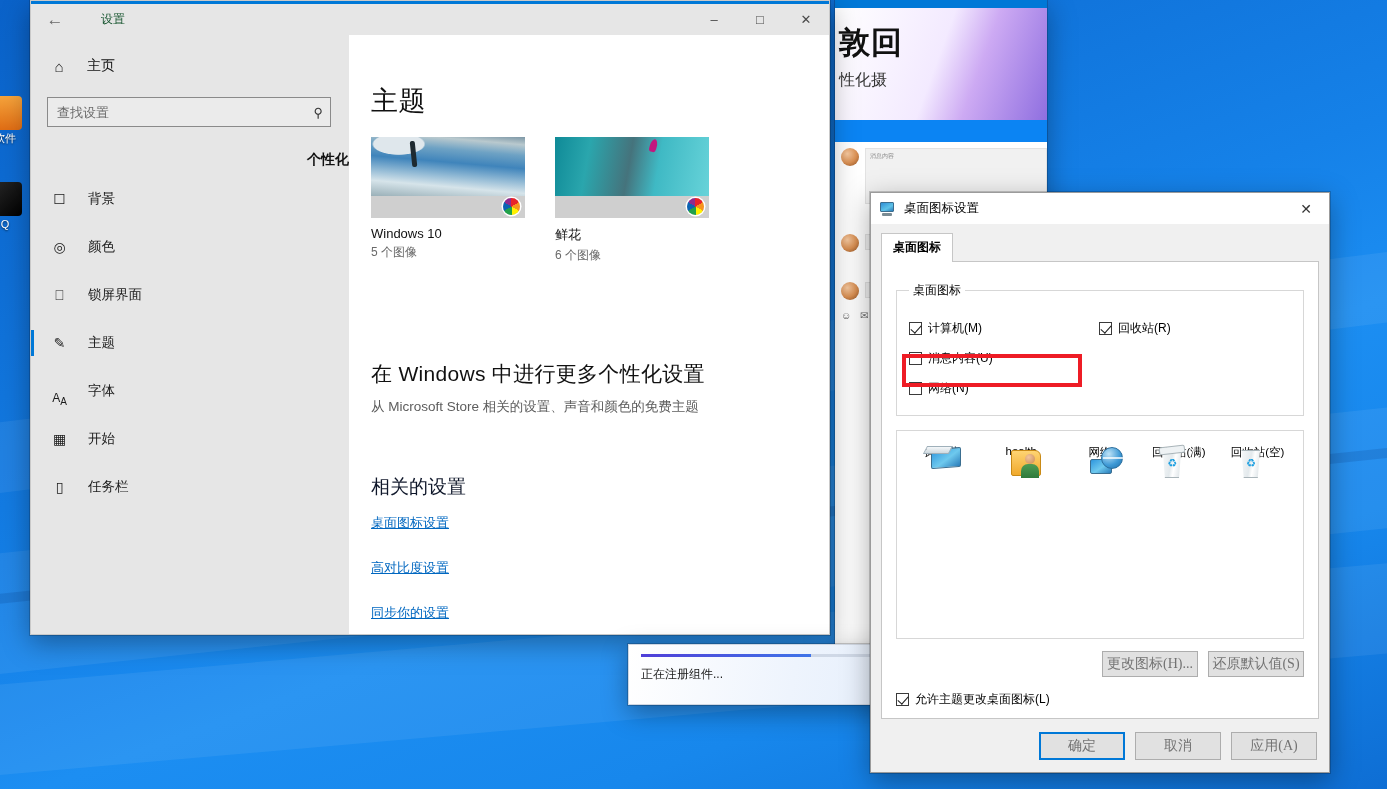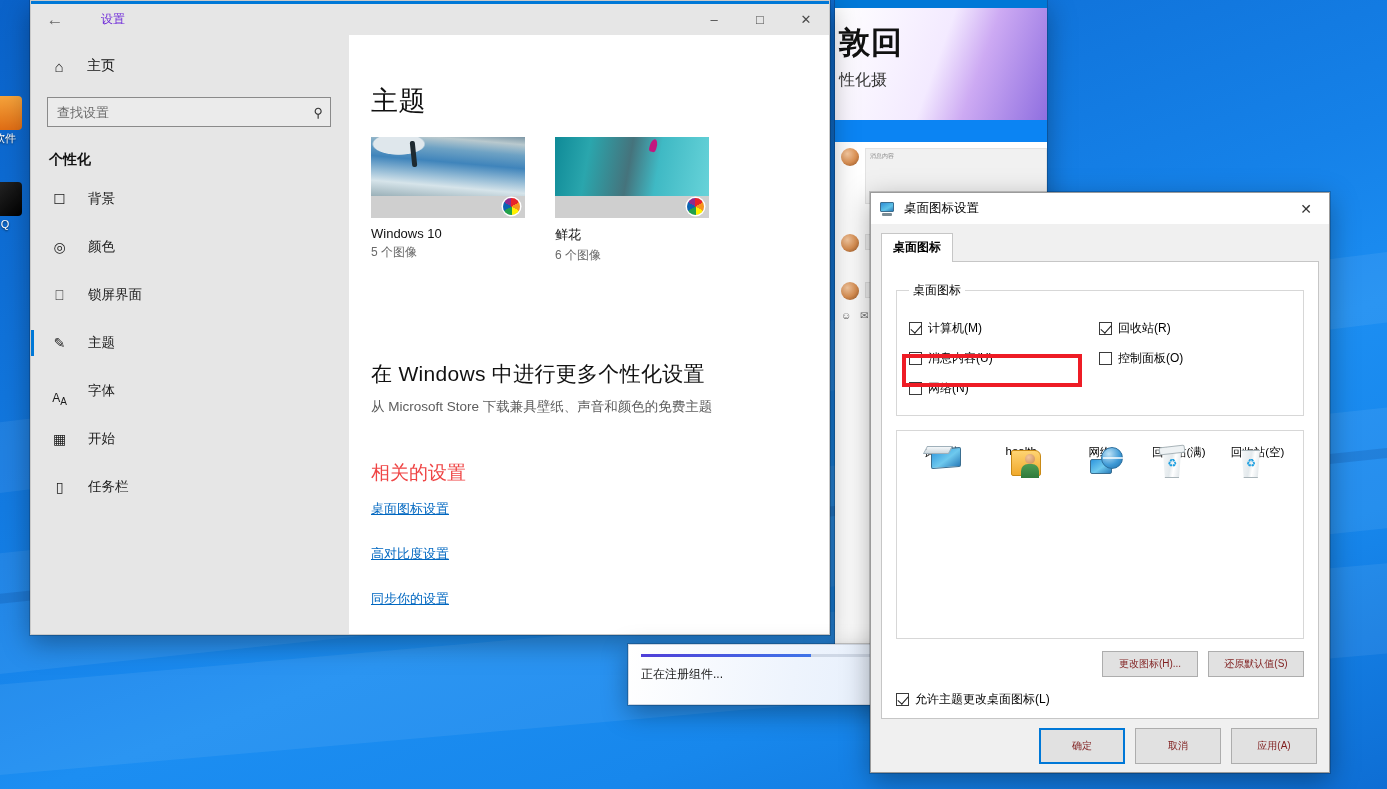--- a/index.html
+++ b/index.html
@@ -97,21 +97,21 @@
     height: 31px; flex: 0 0 31px;
     display: flex; align-items: stretch;
     background: #e6e6e6;
   }
   .set-back {
     width: 48px; display:flex; align-items:center; justify-content:center;
     color:#6a6a6a; font-size: 17px;
   }
   .set-title {
     flex: 1; display:flex; align-items:center;
-    font-size: 12px; color:#6d28d9; padding-left: 22px;
+    font-size: 12px; color:#14532d; padding-left: 22px;
   }
   .wbtn {
     width: 46px; display:flex; align-items:center; justify-content:center;
     color:#4a4a4a; font-size: 13px;
   }
 
   .set-body { flex: 1; display: flex; min-height: 0; }
 
   
   .set-nav {
@@ -135,20 +135,21 @@
   .search-box input {
     flex:1; border:none; outline:none; background:transparent;
     font-size: 13px; color:#111;
     font-family: "Liberation Sans", "DejaVu Sans", sans-serif;
   }
   .search-box input::placeholder { color:#6b6b6b; }
   .search-box .mag { font-size: 13px; color:#333; }
   .nav-section {
     font-size: 14px; font-weight: 700; color:#111;
     padding: 24px 0 6px 18px;
+    text-align: right;
   }
   .nav-item {
     position: relative;
     display:flex; align-items:center; gap: 18px;
     height: 48px; padding-left: 18px;
     font-size: 13.5px; color:#1b1b1b;
   }
   .nav-item.active::before {
     content:""; position:absolute; left:0; top: 11px;
     width: 3px; height: 26px; background:#0078d7;
@@ -191,21 +192,21 @@
     background:
       conic-gradient(#e8232a 0deg 60deg, #f7941e 60deg 120deg, #fff200 120deg 180deg,
                      #22a14a 180deg 240deg, #0b63b3 240deg 300deg, #8e2a8e 300deg 360deg);
     box-shadow: 0 0 0 1.5px #fff;
   }
   .theme-name { font-size: 13px; color:#111; margin-top: 8px; }
   .theme-sub { font-size: 12px; color:#6a6a6a; margin-top: 3px; }
 
   .main-h2 { font-size: 21px; color:#111; margin-top: 96px; letter-spacing:.3px; }
   .main-p { font-size: 13.5px; color:#5d5d5d; margin-top: 10px; }
-  .main-h3 { font-size: 19px; color:#ef4444; margin-top: 44px; margin-bottom: 14px; }
+  .main-h3 { font-size: 19px; color:#0f172a; margin-top: 58px; margin-bottom: 14px; }
   .rel-link { display:block; font-size: 13px; color:#0067c0; text-decoration: underline; margin-bottom: 27px; }
 
   
   #installer {
     left: 628px; top: 644px; width: 300px; height: 61px;
     background: linear-gradient(100deg,#ffffff 0%,#eef4fd 55%,#e3edfb 100%);
     border: 1px solid #d0d7e2;
     overflow: hidden;
   }
   #installer .prog-track { height: 3px; background: #cfd8e6; margin: 9px 12px 0 12px; position: relative; }
@@ -322,33 +323,33 @@
     border:1px solid #a9b4b9; clip-path: polygon(8% 0, 92% 0, 82% 100%, 18% 100%); }
   .ico-rb .rec { position:absolute; left:15px; top:12px; width:11px; height:11px;
     color:#1d9fe0; font-size: 11px; line-height: 11px; text-align:center; }
   .ico-rb.full .lid { position:absolute; left:7px; top:0px; width:26px; height:8px;
     background:#eef2f4; border:1px solid #a9b4b9; transform: rotate(-7deg); border-radius:2px; }
 
   .btn-row { display:flex; justify-content:flex-end; gap: 10px; margin: 12px 2px 0 2px; }
   .btn {
     min-width: 96px; height: 26px;
     background:#e1e1e1; border:1px solid #adadad;
-    font-size: 10px; color:#7f1d1d;
+    font-size: 14px; color:#737373;
     display:flex; align-items:center; justify-content:center;
-    font-family: Liberation Sans, sans-serif;
+    font-family: Liberation Serif, serif;
   }
   .btn.default { border: 2px solid #0078d7; background:#e1e1e1; }
 
   .allow-row { display:flex; align-items:center; gap: 6px; margin: 14px 2px 0 2px; font-size:12px; }
 
   .dlg-footer {
     flex: 0 0 52px; display:flex; align-items:center; justify-content:flex-end;
     gap: 10px; padding-right: 12px;
   }
-  .dlg-footer .btn { min-width: 86px; height: 36px; }
+  .dlg-footer .btn { min-width: 86px; height: 28px; }
 </style>
 </head>
 <body>
 
 <div id="desktop">
 
   <div class="wp-band" style="left:-60px; top:430px; width:1700px; height:70px; transform: rotate(-7deg);"></div>
   <div class="wp-band" style="left:-60px; top:560px; width:1700px; height:120px; transform: rotate(-6deg);"></div>
   <div class="wp-band dark" style="left:-60px; top:600px; width:1700px; height:10px; transform: rotate(-6deg);"></div>
   <div class="wp-band" style="left:-60px; top:690px; width:1700px; height:90px; transform: rotate(-5deg);"></div>
@@ -467,21 +468,21 @@
               <div class="pic flower"></div>
               <div class="bar"></div>
               <div class="cwheel"></div>
             </div>
             <div class="theme-name">鲜花</div>
             <div class="theme-sub">6 个图像</div>
           </div>
         </div>
 
         <div class="main-h2">在 Windows 中进行更多个性化设置</div>
-        <div class="main-p">从 Microsoft Store 下载兼具壁纸、声音和颜色的免费主题</div>
+        <div class="main-p">从 Microsoft Store 相关的设置、声音和颜色的免费主题</div>
 
         <div class="main-h3">相关的设置</div>
         <a href="#" class="rel-link">桌面图标设置</a>
         <a href="#" class="rel-link">高对比度设置</a>
         <a href="#" class="rel-link">同步你的设置</a>
       </div>
     </div>
   </div>
 
   <div class="win" id="installer">
@@ -525,24 +526,20 @@
               <span class="cbx"></span>
               <span>网络(N)</span>
             </div>
           </div>
 
           <div class="cb-col">
             <div class="cbrow">
               <span class="cbx on"></span>
               <span>回收站(R)</span>
             </div>
-            <div class="cbrow">
-              <span class="cbx"></span>
-              <span>控制面板(O)</span>
-            </div>
           </div>
         </div>
       </fieldset>
 
       <div class="redbox"></div>
 
       <div class="preview">
         <div class="pv-item">
           <span class="pv-ico ico-pc">
             <span class="m"></span><span class="kb"></span>

